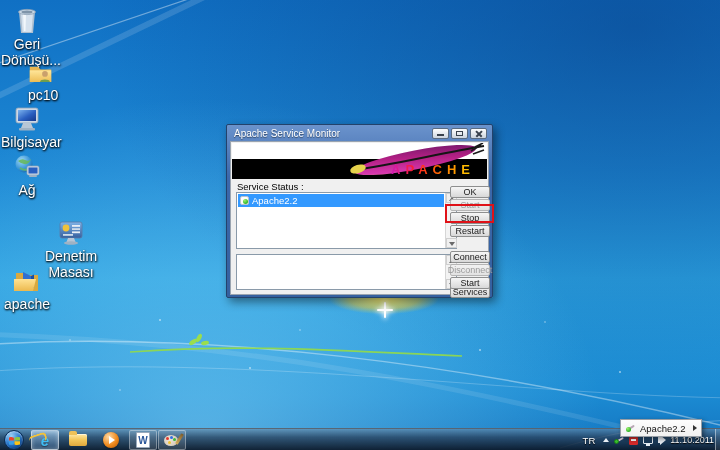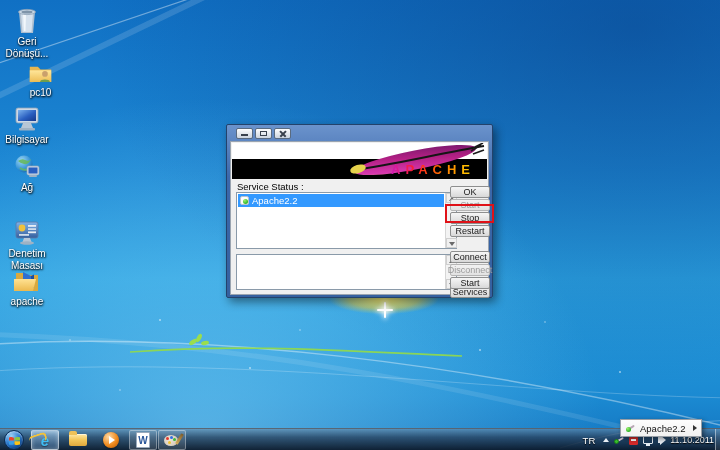--- a/index.html
+++ b/index.html
@@ -14,21 +14,21 @@
   .glow { position:absolute; left:330px; top:284px; width:108px; height:30px; z-index:2;
     background:radial-gradient(ellipse at 50% 50%, rgba(255,240,110,.95), rgba(250,215,60,.55) 45%, transparent 72%); }
   .sparkle { position:absolute; left:377px; top:302px; width:16px; height:16px; z-index:3; }
   .sparkle .h,.sparkle .v { position:absolute; background:#fff; border-radius:3px; box-shadow:0 0 5px 1px rgba(255,255,255,.9); }
   .sparkle .h { left:0; top:7px; width:16px; height:2px; }
   .sparkle .v { left:7px; top:0; width:2px; height:16px; }
 
   
   .dicon { position:absolute; left:1px; width:52px; text-align:center; z-index:4; cursor:default; }
   .dicon .img { height:28px; display:flex; align-items:flex-end; justify-content:center; }
-  .dicon .lbl { display:block; margin-top:2px; font-size:10px; line-height:1.15; color:#fff;
+  .dicon .lbl { display:block; margin-top:2px; font-size:14px; line-height:1.15; color:#fff;
     text-shadow:0 1px 2px rgba(0,0,0,.95), 1px 1px 2px rgba(0,0,0,.7); }
 
   
   .win { position:absolute; left:226px; top:124px; width:267px; height:174px; z-index:5;
     background:linear-gradient(180deg,#6b93cc,#3c68ab 30%,#35609f);
     border:1px solid #23426b; border-radius:2px; padding:0 3px 3px;
     box-shadow:3px 4px 10px rgba(0,0,0,.45); }
   .titlebar { height:16px; display:flex; align-items:center; padding:0 2px 0 4px; }
   .title { flex:1; font-size:10px; color:#fff; text-shadow:0 1px 1px rgba(0,0,0,.5); white-space:nowrap; }
   .tbtn { width:17px; height:11px; margin-left:2px; border:1px solid #5a6b80; border-radius:2px;
@@ -232,21 +232,21 @@
       <path d="M5 7 q4 -3 7 -1 q4 2 6 -1 q-2 6 -7 5 q-4 -1 -6 -3 Z" fill="#67b860" opacity=".9"></path>
       <path d="M7 14 q4 3 9 1" stroke="#67b860" stroke-width="2" fill="none" opacity=".85"></path>
       <rect x="14" y="12" width="12" height="9" rx="1.5" fill="#cdd9e6" stroke="#8fa3b8" stroke-width="0.7"></rect>
       <rect x="15.5" y="13.5" width="9" height="6" fill="#2a5fc0"></rect>
       <rect x="16" y="21" width="8" height="2" rx="1" fill="#9fb2c4"></rect>
     </svg>
   </div>
   <span class="lbl">Ağ</span>
 </div>
 
-<div class="dicon" style="top:218px;">
+<div class="dicon" style="top:218px;margin-left:44px;">
   <div class="img">
     <svg width="28" height="26" viewBox="0 0 28 26">
       <rect x="3" y="2" width="22" height="16" rx="2" fill="url(#cp1)" stroke="#5b7aa6" stroke-width="0.8"></rect>
       <defs>
           <linearGradient id="cp1" x1="0" y1="0" x2="0" y2="1">
         <stop offset="0" stop-color="#7fb3e8"></stop>
             <stop offset="1" stop-color="#355f9e"></stop>
           </linearGradient>
         </defs>
       <circle cx="9" cy="8" r="3.4" fill="#f0c23c"></circle>
@@ -274,20 +274,21 @@
             <stop offset="1" stop-color="#ecb94e"></stop>
           </linearGradient>
         </defs>
     </svg>
   </div>
   <span class="lbl">apache</span>
 </div>
 
 <div class="win">
   <div class="titlebar">
+    <span class="title">Apache Service Monitor</span>
     <div class="tbtn">
         <i class="bar"></i>
       </div>
     <div class="tbtn">
         <i class="box"></i>
       </div>
     <div class="tbtn">
         <i class="x1"></i>
         <i class="x2"></i>
       </div>

